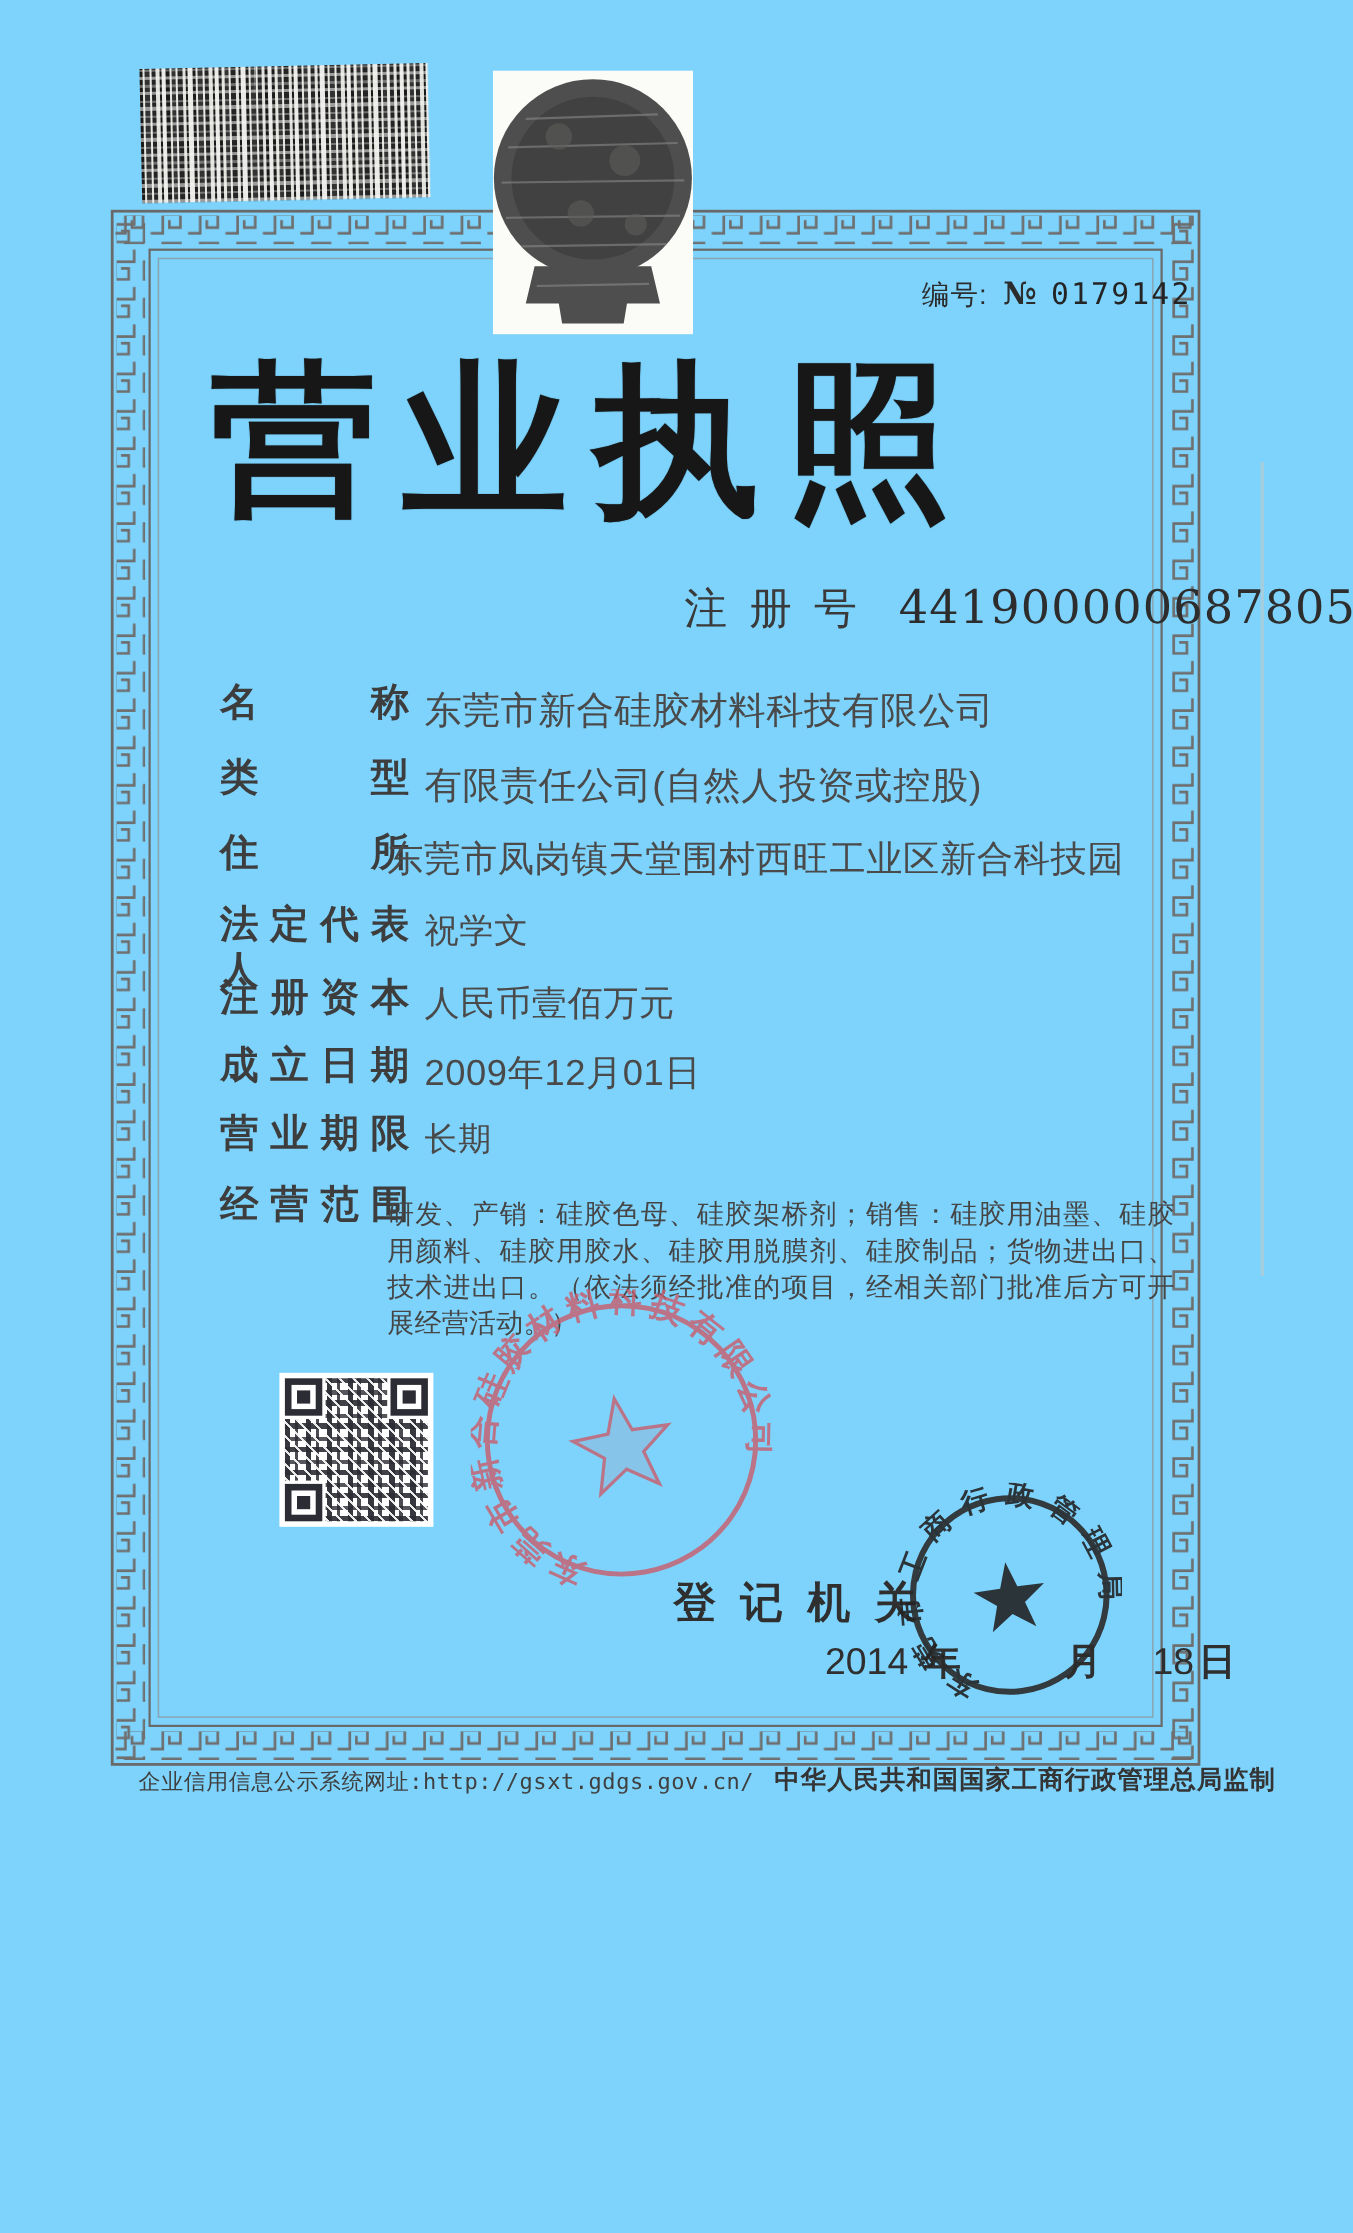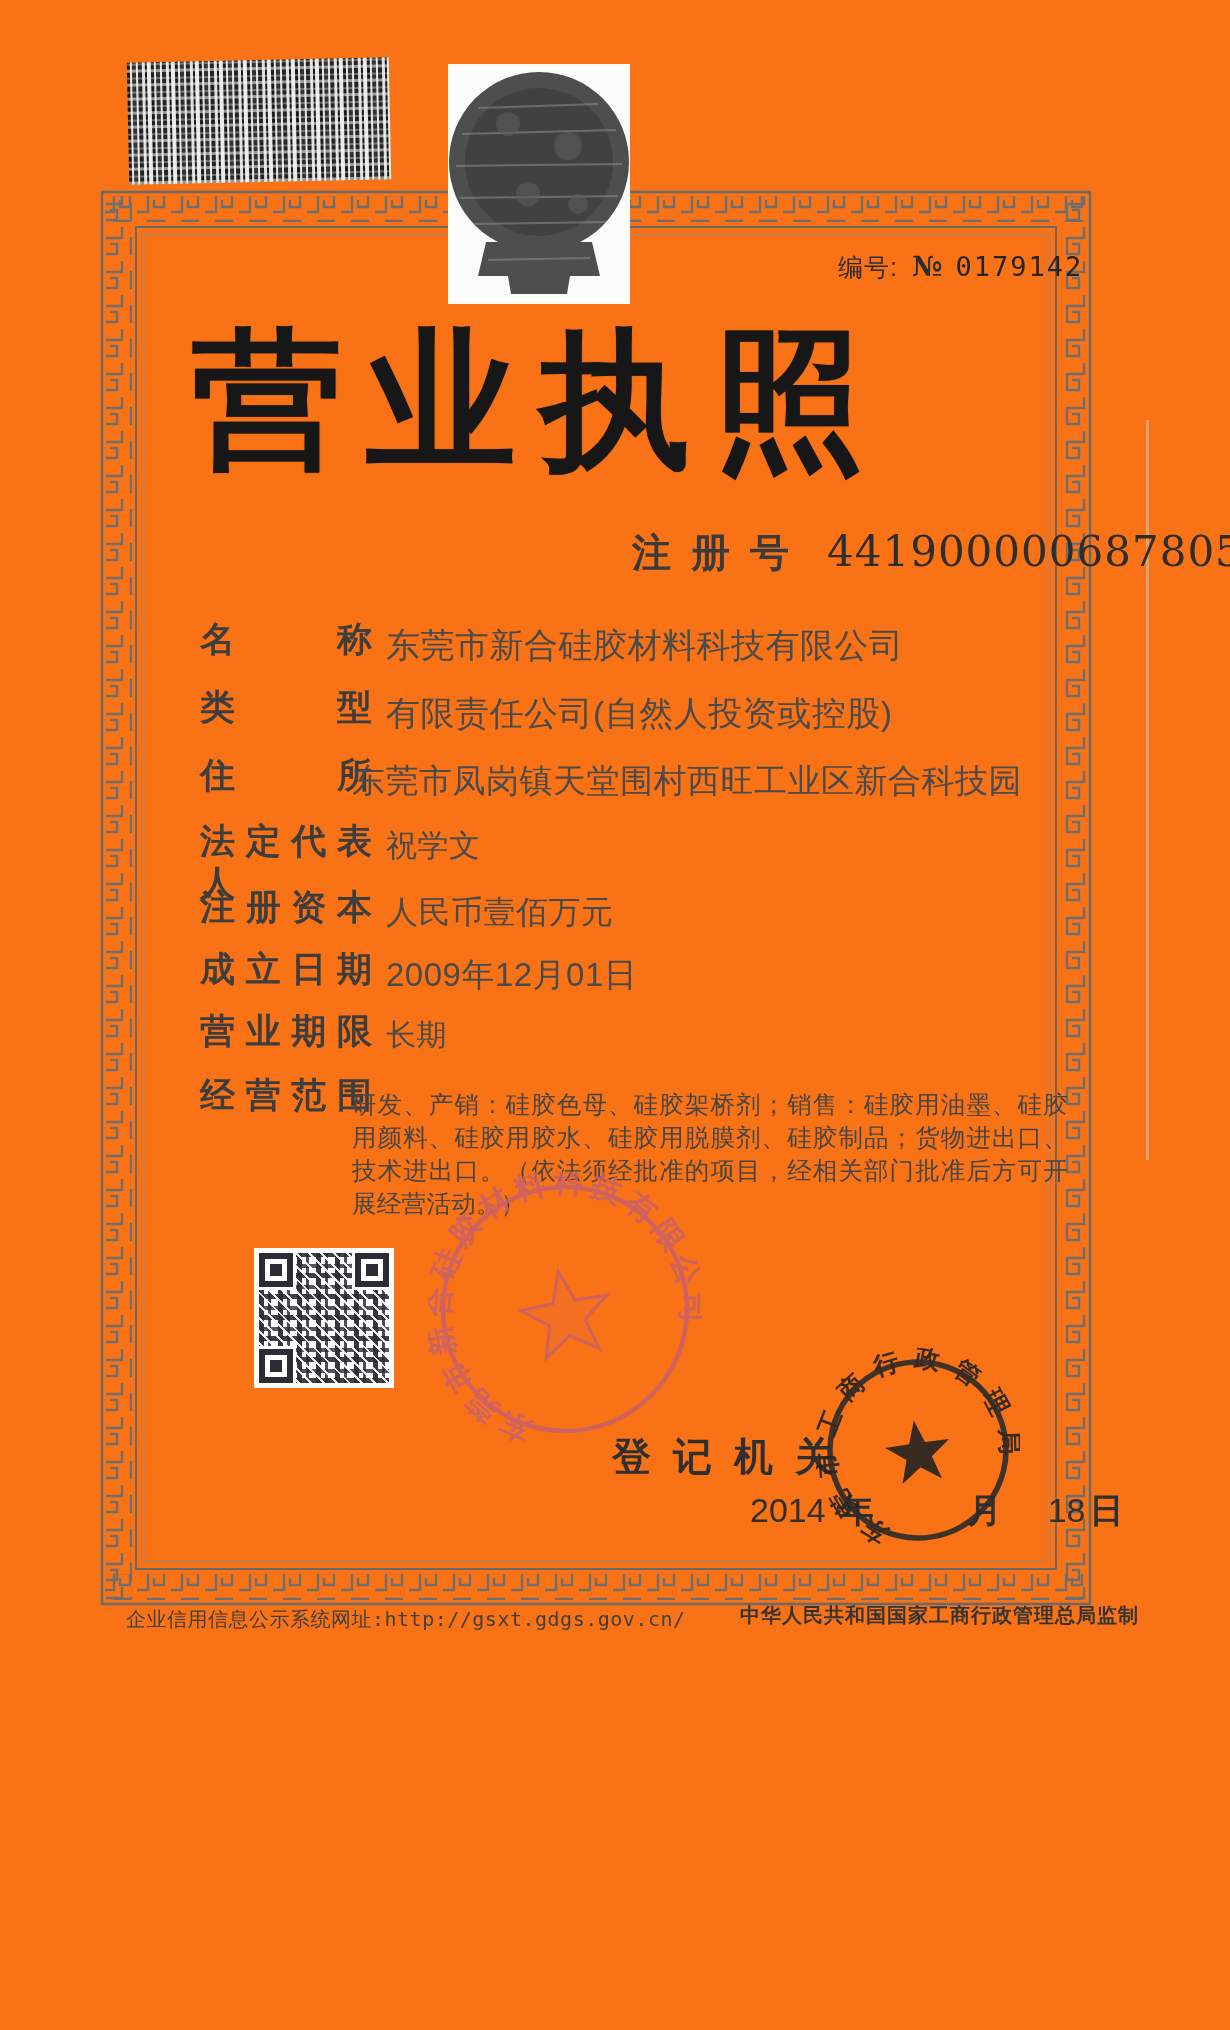--- a/index.html
+++ b/index.html
@@ -1,20 +1,20 @@
 <!DOCTYPE html>
 <html><head>
 <meta charset="utf-8">
 <style>
   * { margin:0; padding:0; box-sizing:border-box; }
   html,body { background:#e9e9e6; }
   body { font-family:"Liberation Sans", sans-serif; }
   #paper {
     position:relative; width:1230px; height:2030px;
-    background:#f97316; overflow:hidden; color:#303030;
+    background:#7dd3fc; overflow:hidden; color:#303030;
   }
   
   .barcode {
     position:absolute; left:128px; top:60px; width:262px; height:122px;
     transform:rotate(-1.2deg); z-index:3;
     background:
       repeating-linear-gradient(0deg, rgba(251,251,248,.55) 0 3px, rgba(0,0,0,0) 3px 7px, rgba(251,251,248,.35) 7px 9px, rgba(0,0,0,0) 9px 14px),
       repeating-linear-gradient(90deg, #151515 0 3px, #e9e9e4 3px 5px, #2e2e2e 5px 9px, #ededea 9px 11px, #1f1f1f 11px 15px, #e4e4e0 15px 18px, #111 18px 20px, #efefec 20px 24px);
     filter:blur(.4px) contrast(.95);
   }
@@ -28,21 +28,21 @@
   .serial .num { font-family:"DejaVu Sans Mono", monospace; font-size:27px; letter-spacing:2px; margin-left:12px; color:#242424; }
   
   .title {
     position:absolute; left:100px; top:318px; width:856px; z-index:2;
     text-align:center; font-size:150px; font-weight:900; color:#171717;
     letter-spacing:24px; text-indent:24px; line-height:1.1;
     text-shadow:0 0 1px rgba(0,0,0,.6);
   }
   
   .regno { position:absolute; left:622px; top:526px; z-index:2; white-space:nowrap; }
-  .regno .lbl { font-size:39px; color:#3a3a3a; letter-spacing:20px; font-weight:700;margin-left:10px; }
+  .regno .lbl { font-size:39px; color:#3a3a3a; letter-spacing:20px; font-weight:400; }
   .regno .val { font-family:"DejaVu Serif", serif; font-size:42px; color:#2d2d2d; margin-left:18px; letter-spacing:1px; }
   
   .row { position:absolute; left:0; width:1100px; z-index:2; }
   .row .lbl {
     position:absolute; left:200px; top:0; width:172px;
     font-size:35px; font-weight:600; color:#3d3d3d;
     text-align:justify; text-align-last:justify; line-height:1.2;
   }
   .row .val { position:absolute; left:386px; top:5px; font-size:34px; color:#4a4a4a; white-space:nowrap; letter-spacing:.5px; }
   .row.wide .val { left:352px; }
@@ -67,21 +67,21 @@
   .black-stamp { position:absolute; left:816px; top:1348px; z-index:5; opacity:.9; }
   
   .registrar { position:absolute; left:612px; top:1430px; z-index:2; font-size:39px; font-weight:600; color:#2f2f2f; letter-spacing:22px; white-space:nowrap; }
   .datellne { position:absolute; left:750px; top:1488px; z-index:2; font-size:34px; color:#2f2f2f; white-space:nowrap; }
   .datellne .u1 { margin-left:14px; font-weight:600; }
   .datellne .u2 { margin-left:94px; font-weight:600; }
   .datellne .dd { margin-left:46px; }
   .datellne .u3 { margin-left:4px; font-weight:600; }
   
   .foot-l { position:absolute; left:102px; top:1606px; z-index:2; font-size:20px; color:#3f3f3f; font-family:"DejaVu Sans Mono", monospace; letter-spacing:.5px;margin-left:24px; }
-  .foot-r { position:absolute; left:740px; top:1602px; z-index:2; font-size:20px; font-weight:600; color:#343434; letter-spacing:1px;text-align:center; }
+  .foot-r { position:absolute; left:704px; top:1602px; z-index:2; font-size:23px; font-weight:600; color:#343434; letter-spacing:1px;text-align:center; }
   
   .edge { position:absolute; left:1146px; top:420px; width:3px; height:740px; background:#c9c9c5; opacity:.55; z-index:0; }
 </style>
 </head>
 <body>
 
 <div id="paper">
 
   <div class="edge"></div>
 

